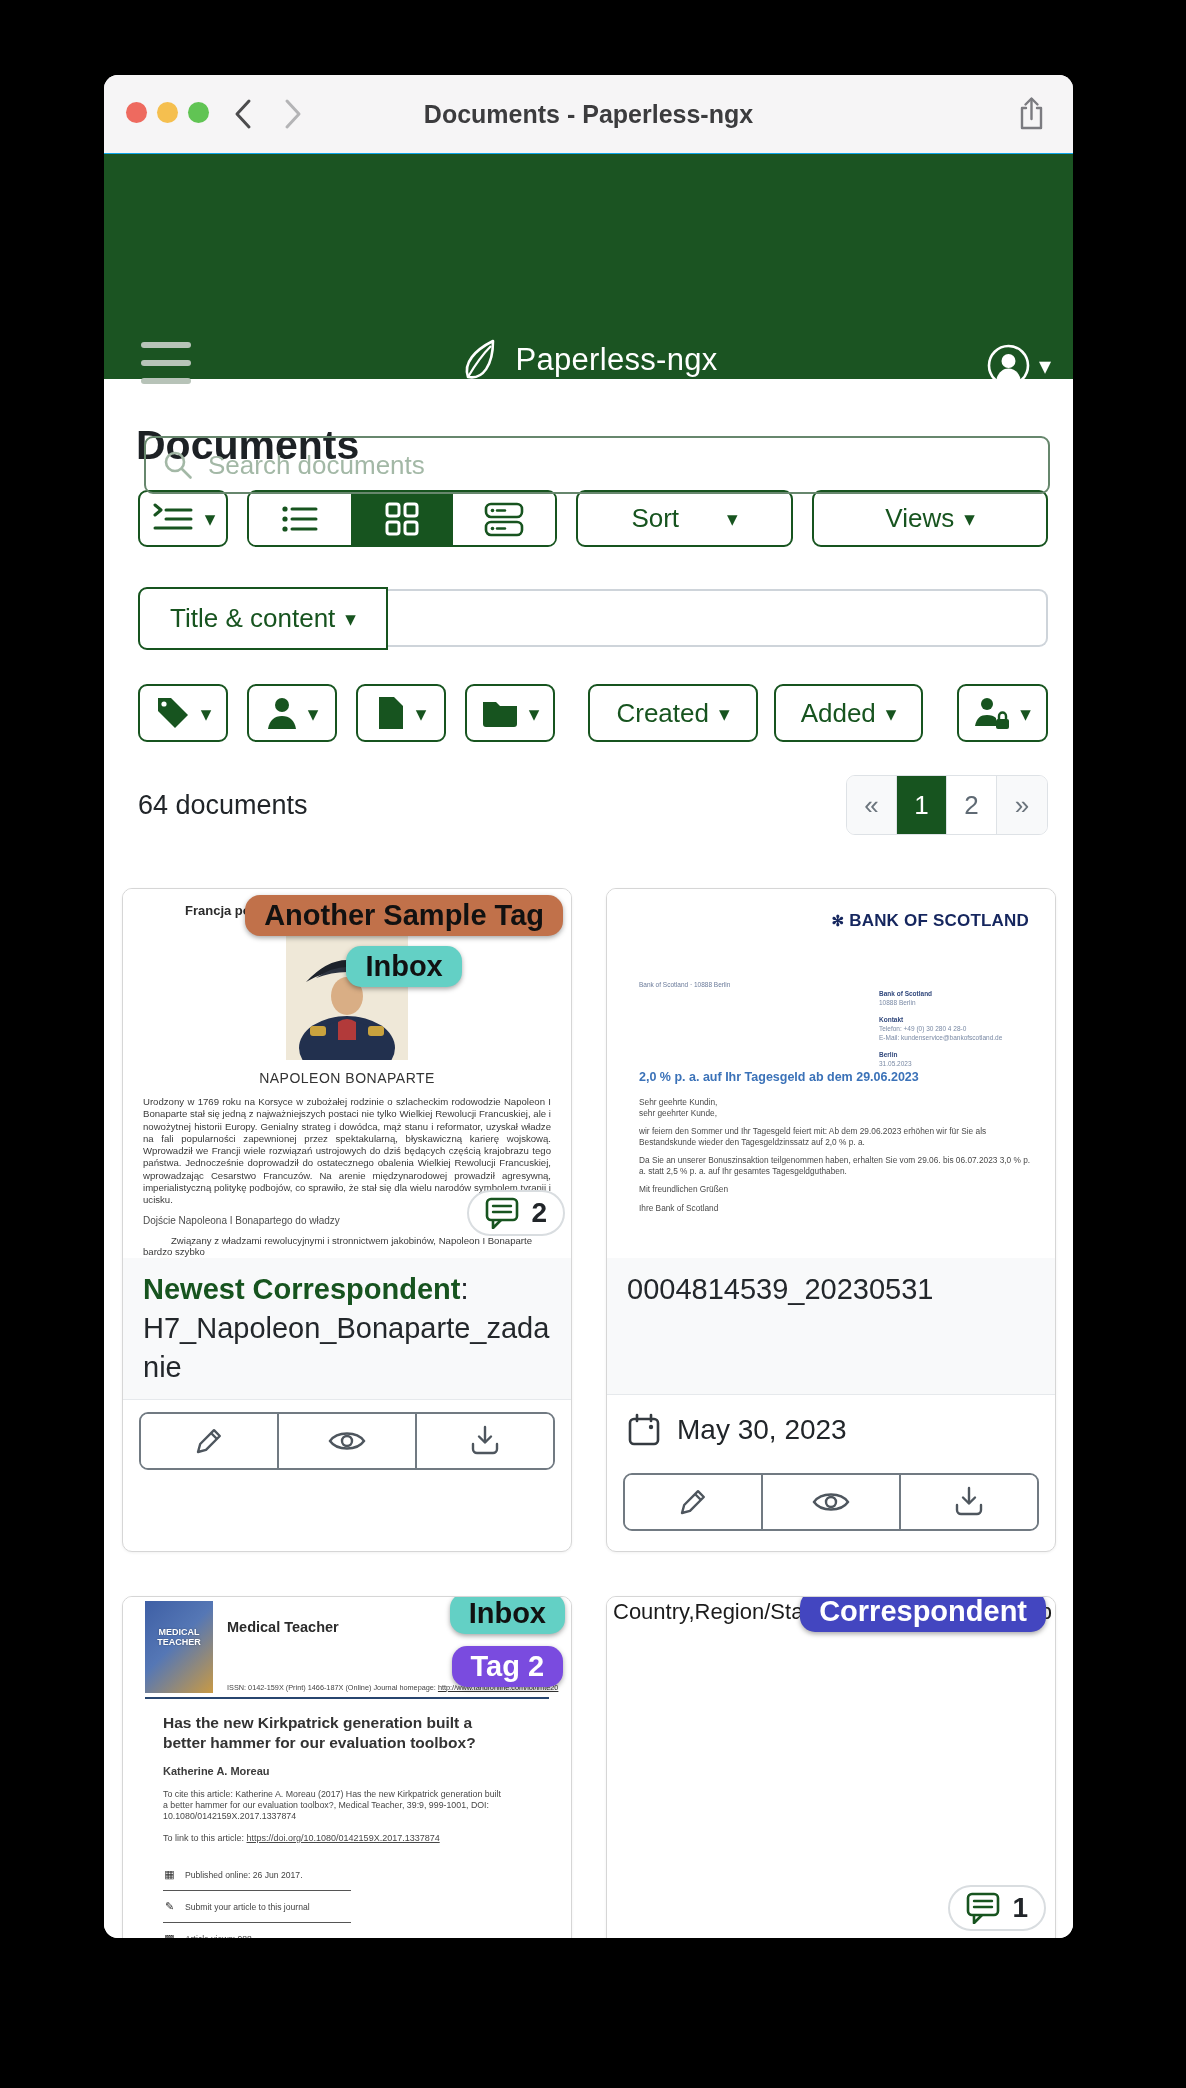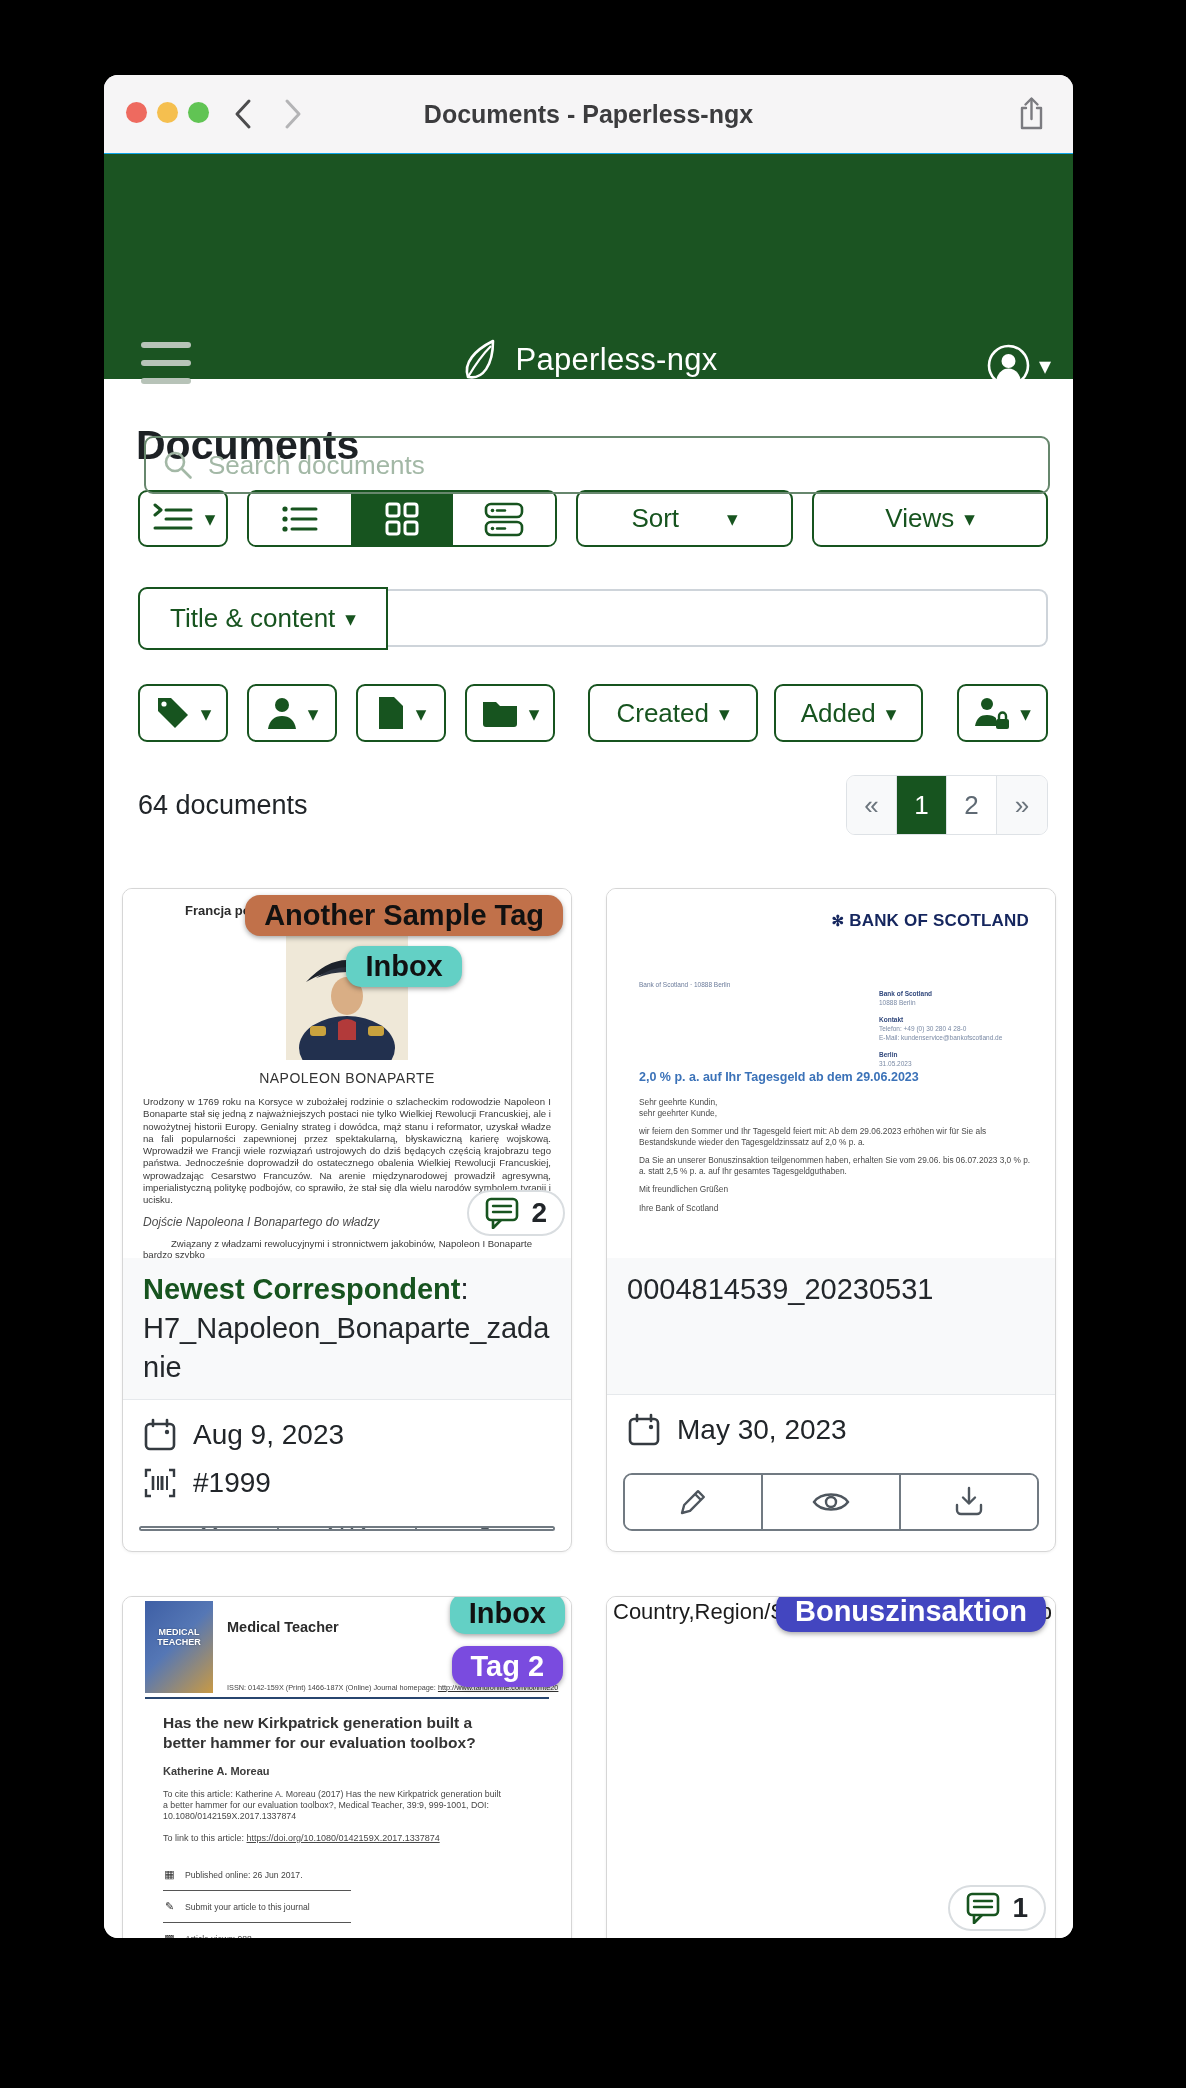--- a/index.html
+++ b/index.html
@@ -118,21 +118,21 @@
     margin:12px 16px 20px 16px;height:58px;border:2px solid #717a82;border-radius:9px;
     display:flex;overflow:hidden;box-sizing:border-box;
   }
   .action{flex:1;display:flex;align-items:center;justify-content:center;background:#fff;cursor:pointer;border-right:2px solid #717a82;}
   .action:last-child{border-right:none;}
   
   .np-head{margin:14px 60px 0 62px;font-size:13px;font-weight:700;color:#2b2b2b;}
   .np-portrait{display:block;margin:12px auto 0 auto;}
   .np-caption{text-align:center;font-size:14px;color:#333;margin-top:10px;letter-spacing:.5px;}
   .np-para{margin:10px 20px 0 20px;font-size:9.6px;line-height:12.3px;color:#3a3a3a;text-align:justify;}
-  .np-sub{margin:8px 20px 0 20px;font-size:12px;color:#4c4c4c;font-style:italic;}
+  .np-sub{margin:8px 20px 0 20px;font-size:10px;color:#4c4c4c;}
   .np-last{margin:9px 20px 0 20px;font-size:9.6px;color:#3a3a3a;text-indent:28px;}
   
   .bos-logo{position:absolute;top:22px;right:26px;font-size:17px;font-weight:700;color:#15265e;letter-spacing:.2px;}
   .bos-star{font-size:15px;}
   .bos-addr{position:absolute;top:92px;left:32px;font-size:6.5px;color:#6b7b9a;}
   .bos-info{position:absolute;top:100px;left:272px;display:flex;flex-direction:column;font-size:6.5px;line-height:9px;color:#7a8aa5;}
   .bos-info .b{font-weight:700;color:#31487c;}
   .bos-info .sp{height:8px;}
   .bos-h{position:absolute;top:181px;left:32px;right:20px;font-size:12.5px;font-weight:700;color:#3b72b8;}
   .bos-body{position:absolute;top:208px;left:32px;right:22px;font-size:8.3px;line-height:10.5px;color:#4a4a4a;}
@@ -384,41 +384,20 @@
             </svg>
             <span class="cnt">2</span>
           </div>
         </div>
         <div class="card-titleblock">
           <div class="card-title-line">
             <span class="corr">Newest Correspondent</span><span>:</span><br>
             <span>H7_Napoleon_Bonaparte_zadanie</span>
           </div>
         </div>
-        <div class="card-meta">
-          <div class="meta-row">
-            <svg width="34" height="34" viewBox="0 0 34 34">
-              <rect x="3" y="6" width="28" height="25" rx="4" fill="none" stroke="#343a40" stroke-width="2.6"></rect>
-              <line x1="10" y1="2" x2="10" y2="8" stroke="#343a40" stroke-width="2.6" stroke-linecap="round"></line>
-              <line x1="24" y1="2" x2="24" y2="8" stroke="#343a40" stroke-width="2.6" stroke-linecap="round"></line>
-              <circle cx="24" cy="14" r="2.2" fill="#343a40"></circle>
-            </svg>
-            <span class="meta-text">Aug 9, 2023</span>
-          </div>
-          <div class="meta-row">
-            <svg width="34" height="34" viewBox="0 0 34 34">
-              <path d="M8 4H3v7M3 23v7h5M26 4h5v7M31 23v7h-5" fill="none" stroke="#343a40" stroke-width="2.4"></path>
-              <line x1="10" y1="10" x2="10" y2="24" stroke="#343a40" stroke-width="2.6"></line>
-              <line x1="15" y1="10" x2="15" y2="24" stroke="#343a40" stroke-width="2"></line>
-              <line x1="19" y1="10" x2="19" y2="24" stroke="#343a40" stroke-width="3"></line>
-              <line x1="24" y1="10" x2="24" y2="24" stroke="#343a40" stroke-width="2"></line>
-            </svg>
-            <span class="meta-text">#1999</span>
-          </div>
-        </div>
         <div class="actions">
           <div class="action">
             <svg width="34" height="34" viewBox="0 0 34 34">
               <path d="M6 28l2.2-8L22 6.2 27.8 12 14 25.8 6 28z" fill="none" stroke="#4e565e" stroke-width="2.4" stroke-linejoin="round"></path>
               <line x1="19" y1="9" x2="25" y2="15" stroke="#4e565e" stroke-width="2.4"></line>
             </svg>
           </div>
           <div class="action">
             <svg width="40" height="30" viewBox="0 0 40 30">
               <path d="M3 15C10 5 30 5 37 15 30 25 10 25 3 15z" fill="none" stroke="#4e565e" stroke-width="2.4"></path>
@@ -539,21 +518,21 @@
             <span class="tag" style="background: rgb(122, 75, 223); color: rgb(255, 255, 255);">Tag 2</span>
           </div>
         </div>
       </div>
 
       <div class="card">
         <div class="card-preview tall">
           <div class="csv-line">Country,Region/State,"Zip/P</div>
           <div class="csv-tail">ab</div>
           <div class="tags" style="top:-6px;right:9px;">
-            <span class="tag" style="background: rgb(67, 70, 192); color: rgb(255, 255, 255);">Bonuszinsaktion</span>
+            <span class="tag" style="background: rgb(67, 70, 192); color: rgb(255, 255, 255);">Correspondent</span>
           </div>
           <div class="notes-badge" style="right:9px;top:288px;">
             <svg width="34" height="32" viewBox="0 0 34 32">
               <rect x="2" y="2" width="30" height="21" rx="4" fill="none" stroke="#17541f" stroke-width="2.6"></rect>
               <path d="M8 23v8l8-8" fill="none" stroke="#17541f" stroke-width="2.6" stroke-linejoin="round"></path>
               <line x1="8" y1="9" x2="26" y2="9" stroke="#17541f" stroke-width="2.4" stroke-linecap="round"></line>
               <line x1="8" y1="15" x2="26" y2="15" stroke="#17541f" stroke-width="2.4" stroke-linecap="round"></line>
             </svg>
             <span class="cnt">1</span>
           </div>

